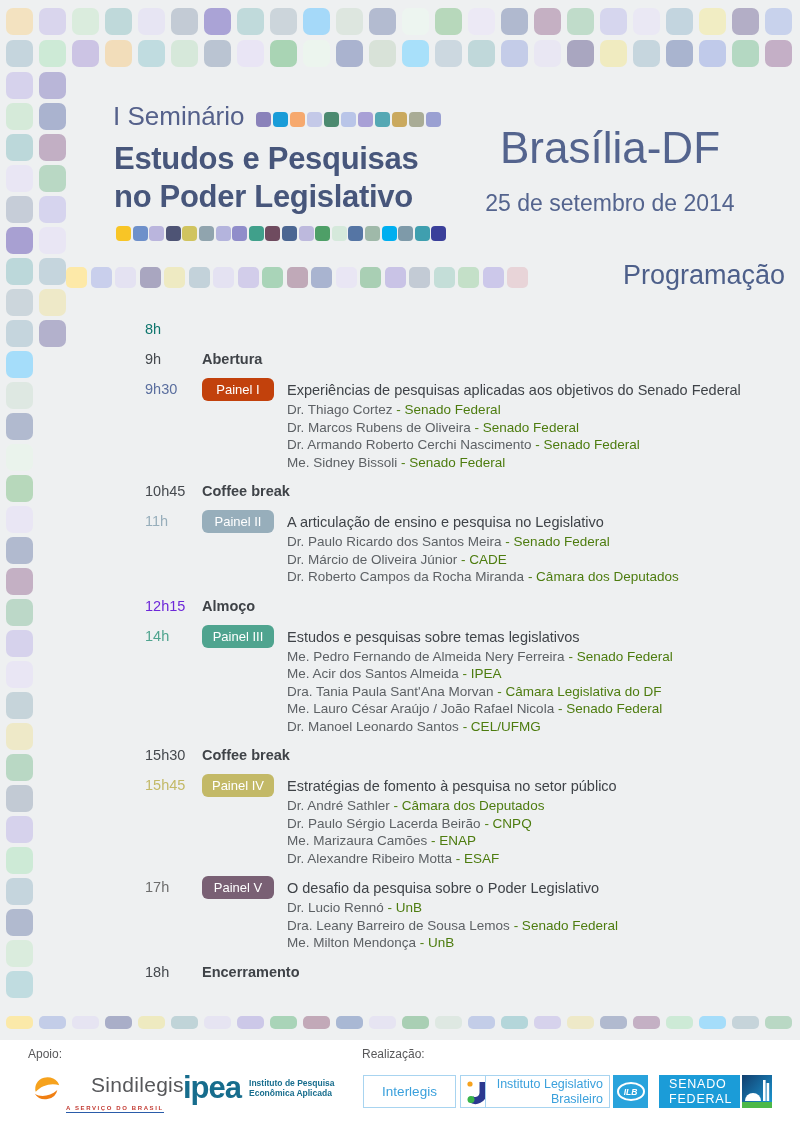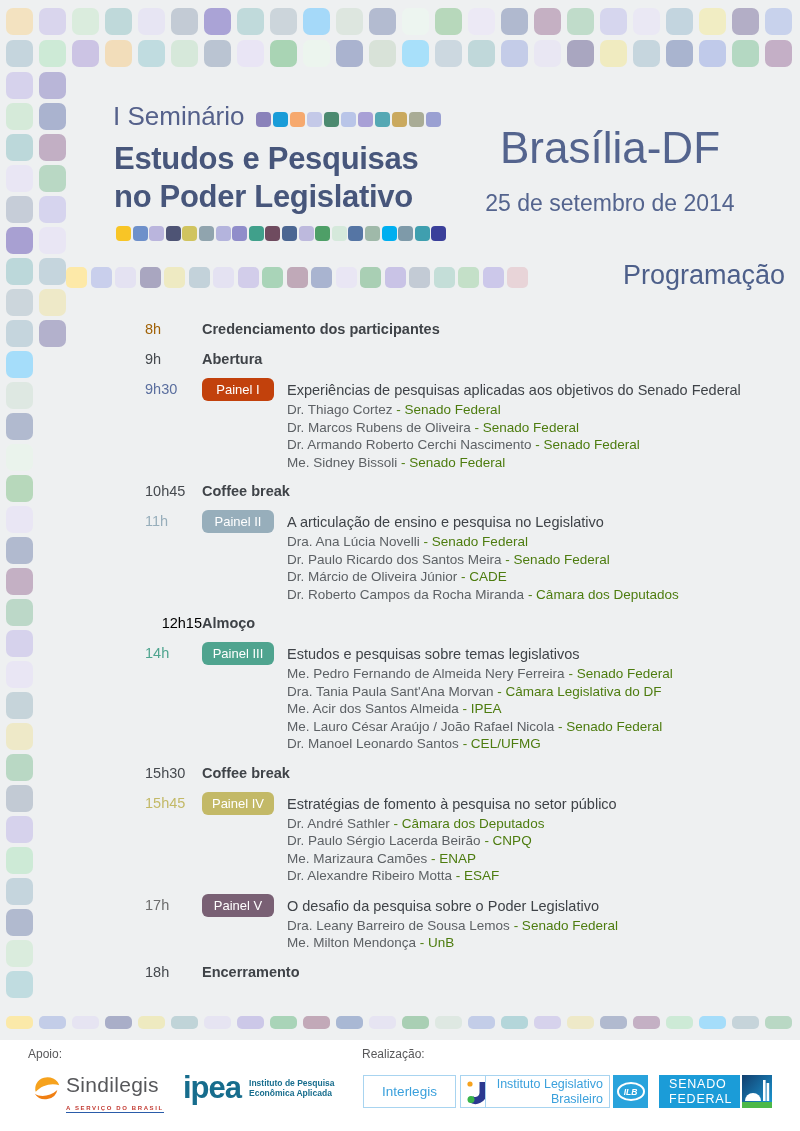--- a/index.html
+++ b/index.html
@@ -29,21 +29,21 @@
   .ptitle{font-size:14.5px;font-weight:normal;color:#3f4348;line-height:21px;padding-top:2px;}
   .speaker{font-size:13.5px;line-height:17.5px;color:#5d6165;}
   .speaker .org{color:#4d7c0f;}
   
   #footer{position:absolute;left:0;top:1040px;width:800px;height:91px;background:#ffffff;}
   .support-label{position:absolute;font-size:12px;color:#58585a;top:7px;}
   .apoio{left:28px;}
   .realizacao{left:362px;}
   .sindilegis{position:absolute;left:32px;top:34px;display:flex;align-items:flex-start;}
   .sindilegis-text{margin-left:4px;}
-  .sindilegis-name{font-size:21px;color:#56575a;letter-spacing:0.3px;line-height:22px;}
+  .sindilegis-name{font-size:21px;color:#56575a;letter-spacing:0.3px;line-height:22px;margin-left:25px;}
   .sindilegis-tagline{display:inline-block;font-size:6px;color:#c23b33;letter-spacing:1.6px;
         border-bottom:1.5px solid #2a5caa;padding-bottom:1px;margin-top:1px;font-weight:bold;}
   .ipea{position:absolute;left:183px;top:33px;display:flex;align-items:center;}
   .ipea-name{font-size:31px;font-weight:bold;color:#176d8d;letter-spacing:-1px;line-height:30px;}
   .ipea-desc{margin-left:8px;font-size:8.5px;font-weight:bold;color:#176d8d;line-height:10px;}
   .logo-box{position:absolute;top:35px;height:33px;box-sizing:border-box;background:#fff;
         border:1px solid #a8d4f0;display:flex;align-items:center;justify-content:center;}
   .interlegis-text-box{left:363px;width:93px;font-size:13.5px;color:#3aa0dc;}
   .interlegis-icon-box{left:460px;width:36px;}
   .ilb-text-box{left:485px;width:125px;justify-content:flex-end;padding-right:6px;
@@ -226,22 +226,21 @@
   <div class="seminario">I Seminário</div>
   <div class="title-line l1">Estudos e Pesquisas</div>
   <div class="title-line l2">no Poder Legislativo</div>
   <div class="brasilia">Brasília-DF</div>
   <div class="event-date">25 de setembro de 2014</div>
   <div class="programacao">Programação</div>
 </div>
 
 <div id="schedule">
     <div class="srow">
-      <span class="time" style="color: #a16207;">8h</span>
-      <div class="stitle">Credenciamento dos participantes</div>
+      <span class="time" style="color: #0f766e;">8h</span>
     </div>
     <div class="srow">
       <span class="time" style="color: rgb(69, 73, 78);">9h</span>
       <div class="stitle">Abertura</div>
     </div>
     <div class="srow panel">
       <span class="time" style="color: rgb(90, 110, 158);">9h30</span>
       <span class="badge" style="background: #c2410c;">Painel I</span>
       <div class="pcontent">
         <div class="ptitle">Experiências de pesquisas aplicadas aos objetivos do Senado Federal</div>
@@ -253,38 +252,37 @@
     </div>
     <div class="srow">
       <span class="time" style="color: rgb(69, 73, 78);">10h45</span>
       <div class="stitle">Coffee break</div>
     </div>
     <div class="srow panel">
       <span class="time" style="color: rgb(151, 174, 187);">11h</span>
       <span class="badge" style="background: rgb(151, 174, 187);">Painel II</span>
       <div class="pcontent">
         <div class="ptitle">A articulação de ensino e pesquisa no Legislativo</div>
-        <div class="speaker"><span class="nm">Dra. Ana Lúcia Novelli</span><span class="org"> - Senado Federal</span></div>
         <div class="speaker"><span class="nm">Dr. Paulo Ricardo dos Santos Meira</span><span class="org"> - Senado Federal</span></div>
         <div class="speaker"><span class="nm">Dr. Márcio de Oliveira Júnior</span><span class="org"> - CADE</span></div>
         <div class="speaker"><span class="nm">Dr. Roberto Campos da Rocha Miranda</span><span class="org"> - Câmara dos Deputados</span></div>
       </div>
     </div>
     <div class="srow">
-      <span class="time" style="color: #000000; text-align: right;">12h15</span>
+      <span class="time" style="color: #6d28d9;">12h15</span>
       <div class="stitle">Almoço</div>
     </div>
     <div class="srow panel">
       <span class="time" style="color: rgb(79, 164, 143);">14h</span>
       <span class="badge" style="background: rgb(79, 164, 143);">Painel III</span>
       <div class="pcontent">
         <div class="ptitle">Estudos e pesquisas sobre temas legislativos</div>
         <div class="speaker"><span class="nm">Me. Pedro Fernando de Almeida Nery Ferreira</span><span class="org"> - Senado Federal</span></div>
+        <div class="speaker"><span class="nm">Me. Acir dos Santos Almeida</span><span class="org"> - IPEA</span></div>
         <div class="speaker"><span class="nm">Dra. Tania Paula Sant'Ana Morvan</span><span class="org"> - Câmara Legislativa do DF</span></div>
-        <div class="speaker"><span class="nm">Me. Acir dos Santos Almeida</span><span class="org"> - IPEA</span></div>
         <div class="speaker"><span class="nm">Me. Lauro César Araújo / João Rafael Nicola</span><span class="org"> - Senado Federal</span></div>
         <div class="speaker"><span class="nm">Dr. Manoel Leonardo Santos</span><span class="org"> - CEL/UFMG</span></div>
       </div>
     </div>
     <div class="srow">
       <span class="time" style="color: rgb(69, 73, 78);">15h30</span>
       <div class="stitle">Coffee break</div>
     </div>
     <div class="srow panel">
       <span class="time" style="color: rgb(195, 185, 103);">15h45</span>
@@ -295,20 +293,21 @@
         <div class="speaker"><span class="nm">Dr. Paulo Sérgio Lacerda Beirão</span><span class="org"> - CNPQ</span></div>
         <div class="speaker"><span class="nm">Me. Marizaura Camões</span><span class="org"> - ENAP</span></div>
         <div class="speaker"><span class="nm">Dr. Alexandre Ribeiro Motta</span><span class="org"> - ESAF</span></div>
       </div>
     </div>
     <div class="srow panel">
       <span class="time" style="color: rgb(109, 109, 109);">17h</span>
       <span class="badge" style="background: rgb(121, 96, 116);">Painel V</span>
       <div class="pcontent">
         <div class="ptitle">O desafio da pesquisa sobre o Poder Legislativo</div>
+        <div class="speaker"><span class="nm">Dr. Lucio Rennó</span><span class="org"> - UnB</span></div>
         <div class="speaker"><span class="nm">Dra. Leany Barreiro de Sousa Lemos</span><span class="org"> - Senado Federal</span></div>
         <div class="speaker"><span class="nm">Me. Milton Mendonça</span><span class="org"> - UnB</span></div>
       </div>
     </div>
     <div class="srow">
       <span class="time" style="color: rgb(69, 73, 78);">18h</span>
       <div class="stitle">Encerramento</div>
     </div>
   </div>
 

